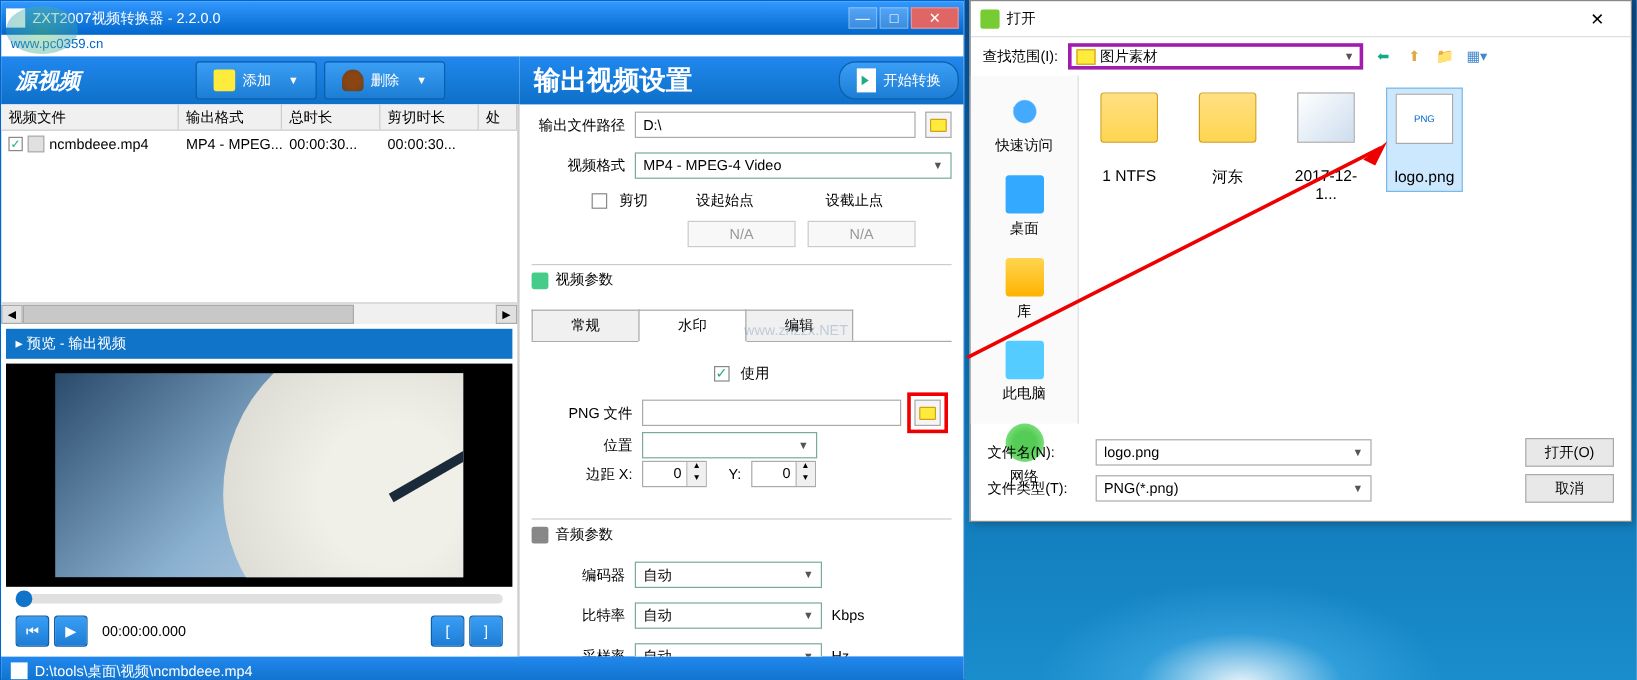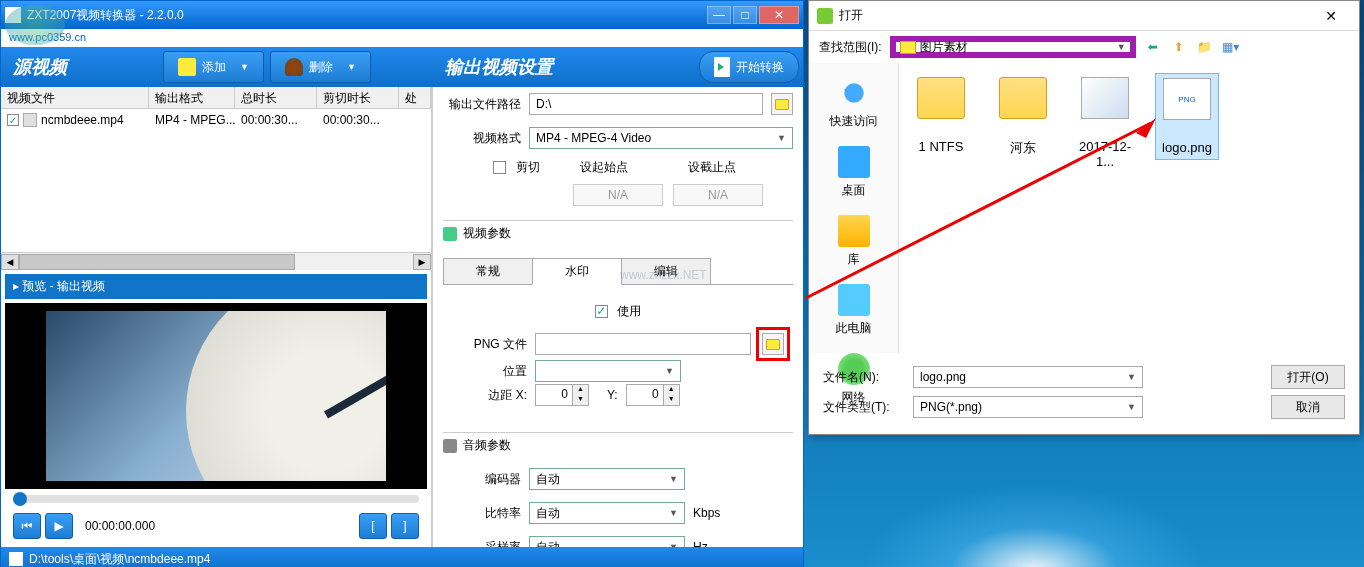--- a/index.html
+++ b/index.html
@@ -22,21 +22,21 @@
 .top-section { display: flex; height: 40px; background: linear-gradient(180deg, #2288ee 0%, #0d6fc8 100%); }
 .top-left { width: 158px; display: flex; align-items: center; padding-left: 12px; color: #fff; font-size: 18px; font-style: italic; font-weight: bold; }
 .top-buttons { display: flex; gap: 6px; align-items: center; padding: 4px; }
 .top-btn { height: 32px; padding: 0 14px; background: linear-gradient(180deg, #3a9ef5 0%, #1d7dd5 100%); border: 1px solid #0d5fa8; border-radius: 3px; color: #fff; display: flex; align-items: center; gap: 6px; cursor: pointer; }
 .top-btn-icon { width: 18px; height: 18px; }
 .add-icon { background: #ffeb3b; border-radius: 2px; position: relative; }
 .remove-icon { background: radial-gradient(circle, #8b4513 40%, #654321 100%); border-radius: 50% 50% 20% 20%; }
 .dropdown-arrow { font-size: 9px; margin-left: 8px; }
 
 .output-title-bar { display: flex; align-items: center; gap: 10px; }
-.output-title { color: #fff; font-size: 18px; font-style: italic; font-weight: bold; padding-left: 12px; flex: 1; }
+.output-title { color: #fff; font-size: 22px; font-weight: bold; padding-left: 12px; flex: 1; }
 .start-btn { height: 32px; margin: 4px; padding: 0 14px; background: linear-gradient(180deg, #3a9ef5 0%, #1d7dd5 100%); border: 1px solid #0d5fa8; border-radius: 14px; color: #fff; display: flex; align-items: center; gap: 6px; cursor: pointer; font-size: 13px; }
 .start-icon { width: 16px; height: 20px; background: #fff; position: relative; }
 .start-icon::after { content: ''; position: absolute; left: 4px; top: 6px; border-left: 6px solid #2a8; border-top: 4px solid transparent; border-bottom: 4px solid transparent; }
 
 .content { display: flex; height: 460px; }
 
 
 .left-panel { width: 432px; border-right: 2px solid #ccc; display: flex; flex-direction: column; }
 .table-header { display: flex; background: #f0f0f0; border-bottom: 1px solid #ccc; height: 22px; }
 .th { padding: 3px 6px; border-right: 1px solid #ccc; font-size: 12px; }
@@ -101,21 +101,21 @@
 .status-bar { height: 24px; background: linear-gradient(180deg, #2288ee 0%, #0d6fc8 100%); color: #fff; display: flex; align-items: center; padding: 0 8px; font-size: 12px; }
 .status-icon { width: 14px; height: 14px; background: #fff; margin-right: 6px; }
 
 
 .file-dialog { position: absolute; left: 808px; top: 0; width: 552px; height: 435px; background: #fff; border: 1px solid #888; box-shadow: 2px 2px 8px rgba(0,0,0,0.3); }
 .fd-titlebar { height: 30px; display: flex; align-items: center; padding: 0 8px; border-bottom: 1px solid #ddd; }
 .fd-icon { width: 16px; height: 16px; background: #7c3; border-radius: 2px; margin-right: 6px; }
 .fd-title { flex: 1; font-size: 12px; }
 .fd-close { width: 40px; height: 26px; display: flex; align-items: center; justify-content: center; cursor: pointer; font-size: 14px; }
 .fd-lookup { height: 32px; display: flex; align-items: center; padding: 4px 10px; gap: 8px; }
-.fd-lookup-select { width: 246px; height: 22px; border: 6px solid #a21caf; display: flex; align-items: center; padding: 0 4px; gap: 4px; }
+.fd-lookup-select { width: 246px; height: 22px; border: 3px solid #a21caf; display: flex; align-items: center; padding: 0 4px; gap: 4px; }
 .fd-small-folder { width: 16px; height: 13px; background: #ffeb3b; border: 1px solid #d4a017; }
 .fd-nav-icons { display: flex; gap: 8px; }
 .fd-nav-icon { width: 18px; height: 18px; cursor: pointer; display: flex; align-items: center; justify-content: center; }
 
 .fd-body { display: flex; height: 290px; }
 .fd-sidebar { width: 90px; background: #fafafa; border-right: 1px solid #ddd; padding: 6px 0; }
 .fd-side-item { display: flex; flex-direction: column; align-items: center; padding: 8px 4px; gap: 4px; cursor: pointer; }
 .fd-side-icon { width: 32px; height: 32px; }
 .star-icon { background: radial-gradient(circle, #4af 40%, transparent 45%); position: relative; }
 .star-icon::before { content: '★'; position: absolute; left: 5px; top: 2px; color: #4af; font-size: 22px; }

